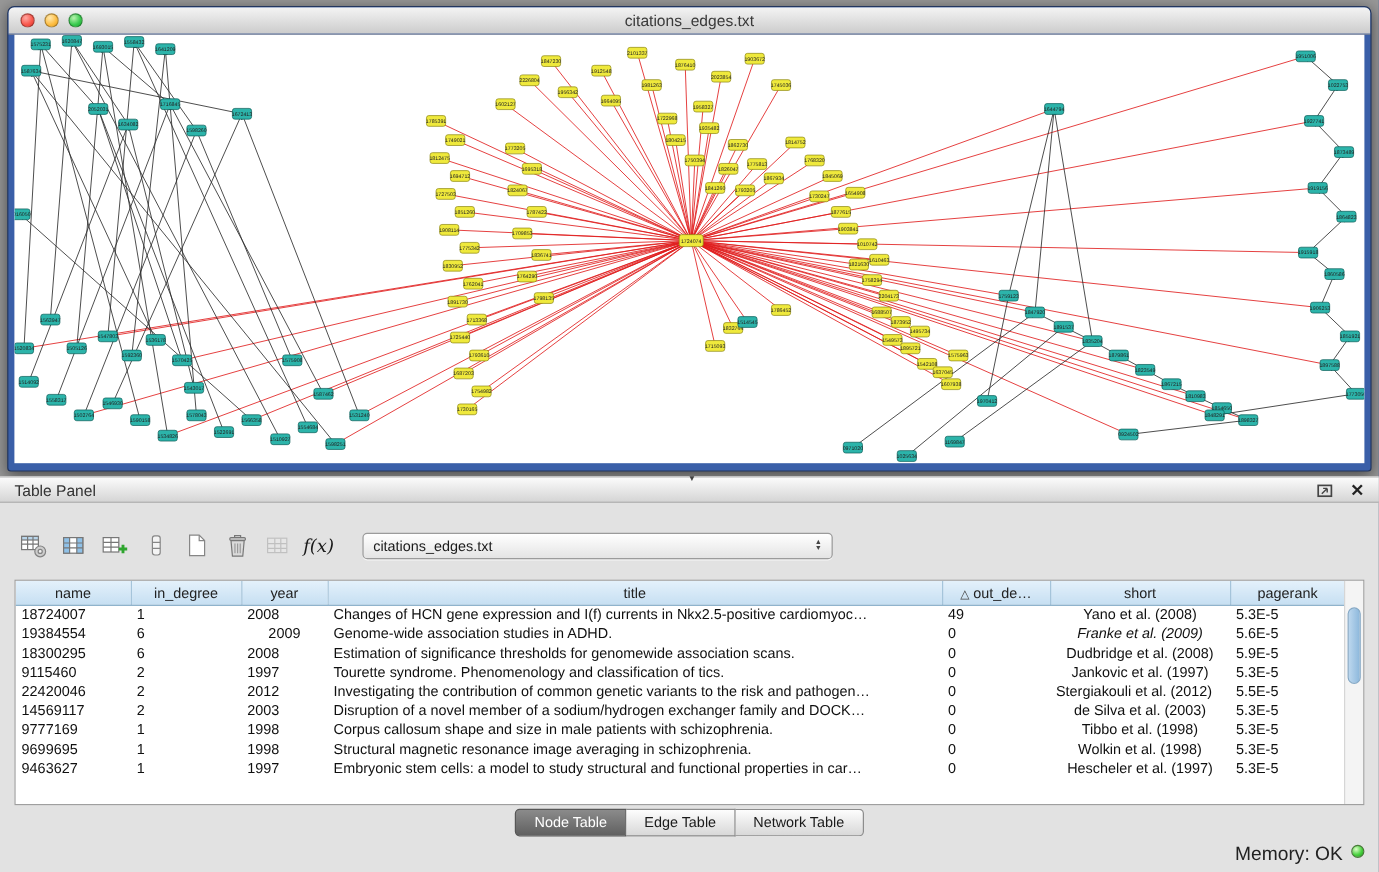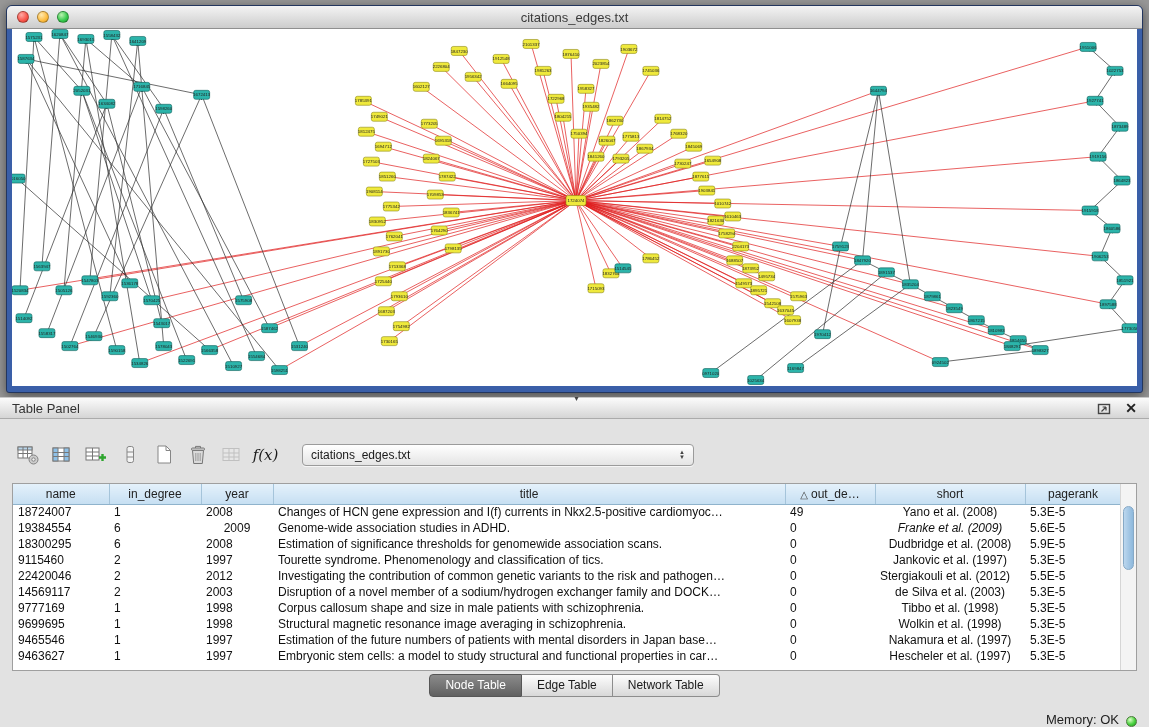--- a/index.html
+++ b/index.html
@@ -86,22 +86,22 @@
     height:21px;line-height:21px;padding:0 15px;font-size:12px;
     border:1px solid #8d8d8d;border-left:none;
     background:linear-gradient(#fdfdfd,#d8d8d8);color:#1a1a1a;
   }
   .tab:first-child{border-left:1px solid #8d8d8d;border-radius:4px 0 0 4px}
   .tab:last-child{border-radius:0 4px 4px 0}
   .tab.active{background:linear-gradient(#8b8b8b,#606060);color:#fff;border-color:#565656}
 
   .statusbar{
     position:absolute;bottom:0;right:0;left:0;height:23px;
-    display:flex;align-items:flex-end;justify-content:flex-end;gap:7px;
-    padding-right:12px;font-size:13px;color:#222;box-sizing:border-box;
+    display:flex;align-items:flex-start;justify-content:flex-end;gap:7px;
+    padding-right:12px;font-size:16px;color:#222;box-sizing:border-box;
   }
   .memdot{
     width:11px;height:11px;border-radius:50%;
     background:radial-gradient(circle at 35% 30%,#dcffc6,#49d13f 55%,#1f9420);
     border:1px solid #4a7a3a;box-sizing:border-box;
   }
 </style>
 </head>
 <body>
 
@@ -999,29 +999,20 @@
           <tr>
             <td style="text-align: left;">9699695</td>
             <td style="text-align: left;">1</td>
             <td style="text-align: left;">1998</td>
             <td style="text-align: left; margin-top: 46px;">Structural magnetic resonance image averaging in schizophrenia.</td>
             <td style="text-align: left;">0</td>
             <td style="text-align: center;">Wolkin et al. (1998)</td>
             <td style="text-align: left;">5.3E-5</td>
           </tr>
           <tr>
-            <td style="text-align: left;">9465546</td>
-            <td style="text-align: left;">1</td>
-            <td style="text-align: left;">1997</td>
-            <td style="text-align: left;">Estimation of the future numbers of patients with mental disorders in Japan base…</td>
-            <td style="text-align: left;">0</td>
-            <td style="text-align: center;">Nakamura et al. (1997)</td>
-            <td style="text-align: left;">5.3E-5</td>
-          </tr>
-          <tr>
             <td style="text-align: left;">9463627</td>
             <td style="text-align: left;">1</td>
             <td style="text-align: left;">1997</td>
             <td style="text-align: left;">Embryonic stem cells: a model to study structural and functional properties in car…</td>
             <td style="text-align: left;">0</td>
             <td style="text-align: center;">Hescheler et al. (1997)</td>
             <td style="text-align: left;">5.3E-5</td>
           </tr>
         </tbody>
     </table>

